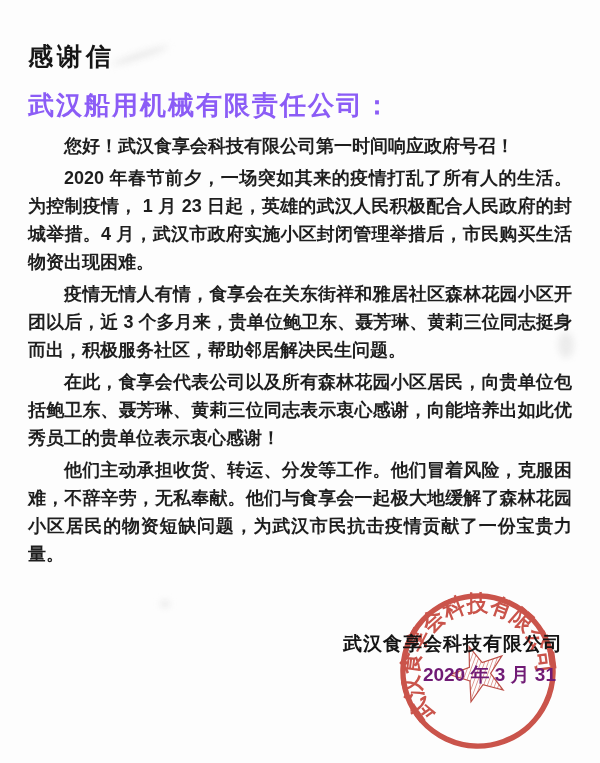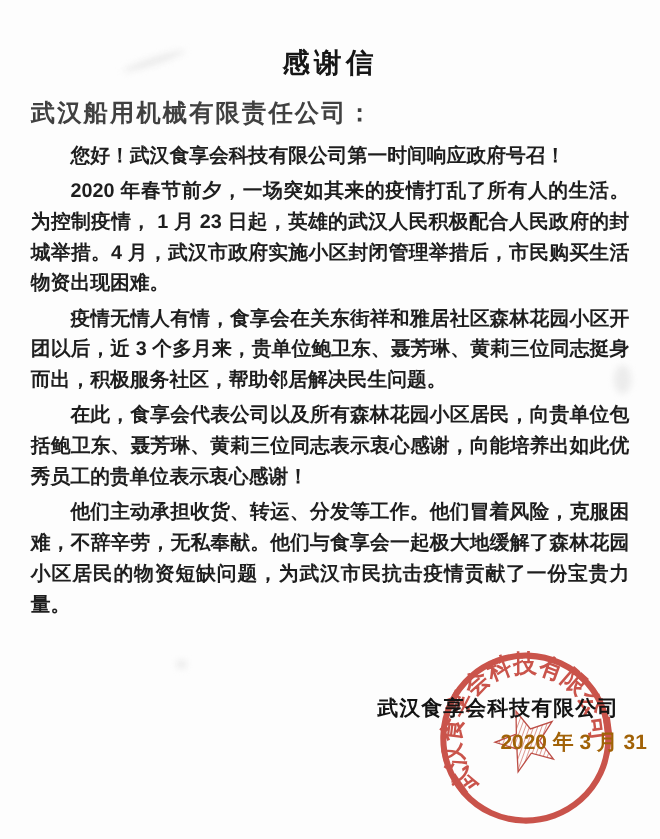--- a/index.html
+++ b/index.html
@@ -18,32 +18,31 @@
     background: #fdfdfd;
     color: #1b1b1b;
   }
   .content {
     position: relative;
     padding: 40px 28px 0 28px;
     z-index: 2;
   }
   h1.title {
     margin: 0;
-    text-align: center;
     font-size: 25px;
     font-weight: bold;
     letter-spacing: 4px;
     color: #161616;
   }
   .salutation {
     margin-top: 15px;
-    font-size: 22px;
+    font-size: 26px;
     font-weight: bold;
     letter-spacing: 2px;
-    color: #404040;
+    color: #8b5cf6;
   }
   p.par {
     margin: 4px 0 0 0;
     font-size: 18px;
     line-height: 28px;
     font-weight: 600;
     text-align: justify;
     text-indent: 2em;
     color: #1e1e1e;
   }
@@ -54,24 +53,24 @@
     right: 37px;
     font-size: 19px;
     font-weight: bold;
     color: #141414;
     z-index: 3;
     letter-spacing: 1px;
   }
   .signature-date {
     position: absolute;
     top: 662px;
-    right: 12px;
+    right: 44px;
     font-size: 19px;
     font-weight: bold;
-    color: #a16207;
+    color: #701a75;
     z-index: 3;
   }
   .seal {
     position: absolute;
     left: 393px;
     top: 586px;
     width: 170px;
     height: 170px;
     z-index: 1;
     opacity: 0.92;

